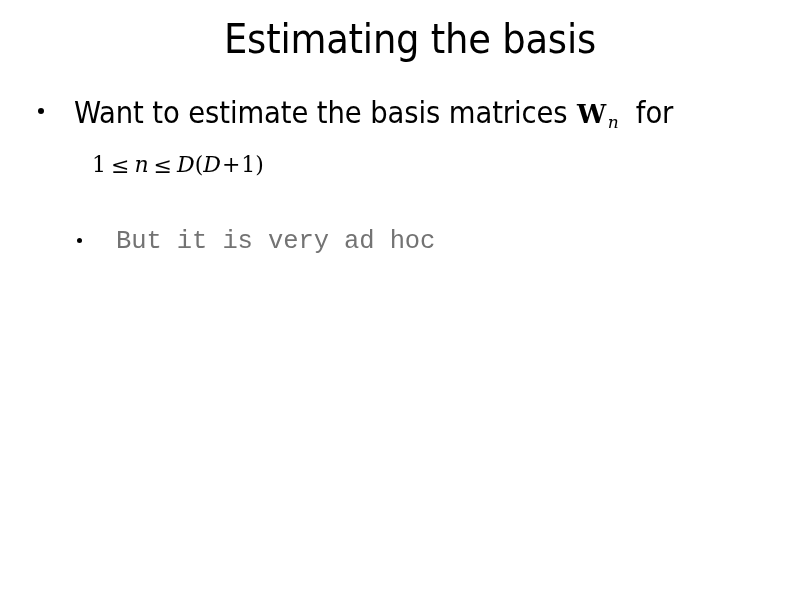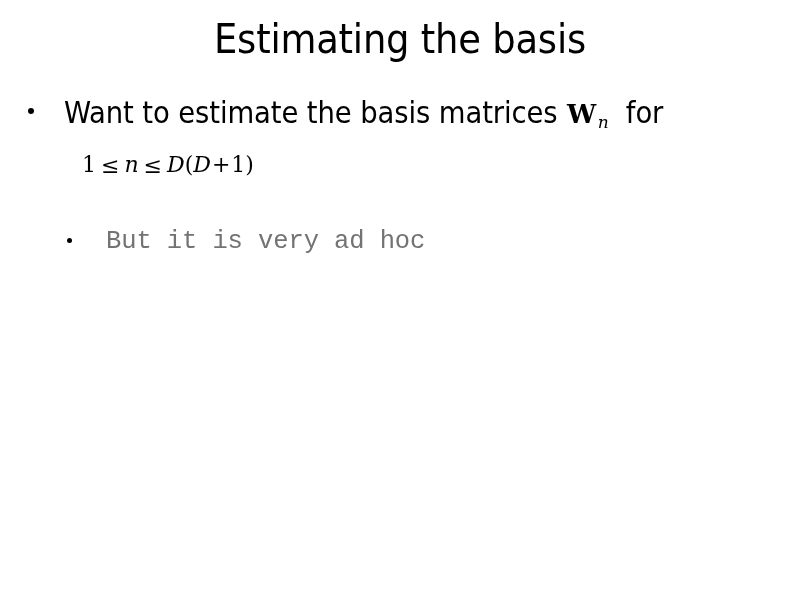--- a/index.html
+++ b/index.html
@@ -15,20 +15,21 @@
     color: #000000;
     -webkit-font-smoothing: antialiased;
   }
 
   .slide {
     position: relative;
     width: 648px;
     height: 599px;
     background: #ffffff;
     box-sizing: border-box;
+    margin-left: 10px;
   }
 
   
   .slide-title {
     position: absolute;
     left: 0;
     top: 14px;
     width: 800px;
     text-align: center;
     font-family: "DejaVu Sans Condensed", "Liberation Sans Narrow", "Liberation Sans", sans-serif;

